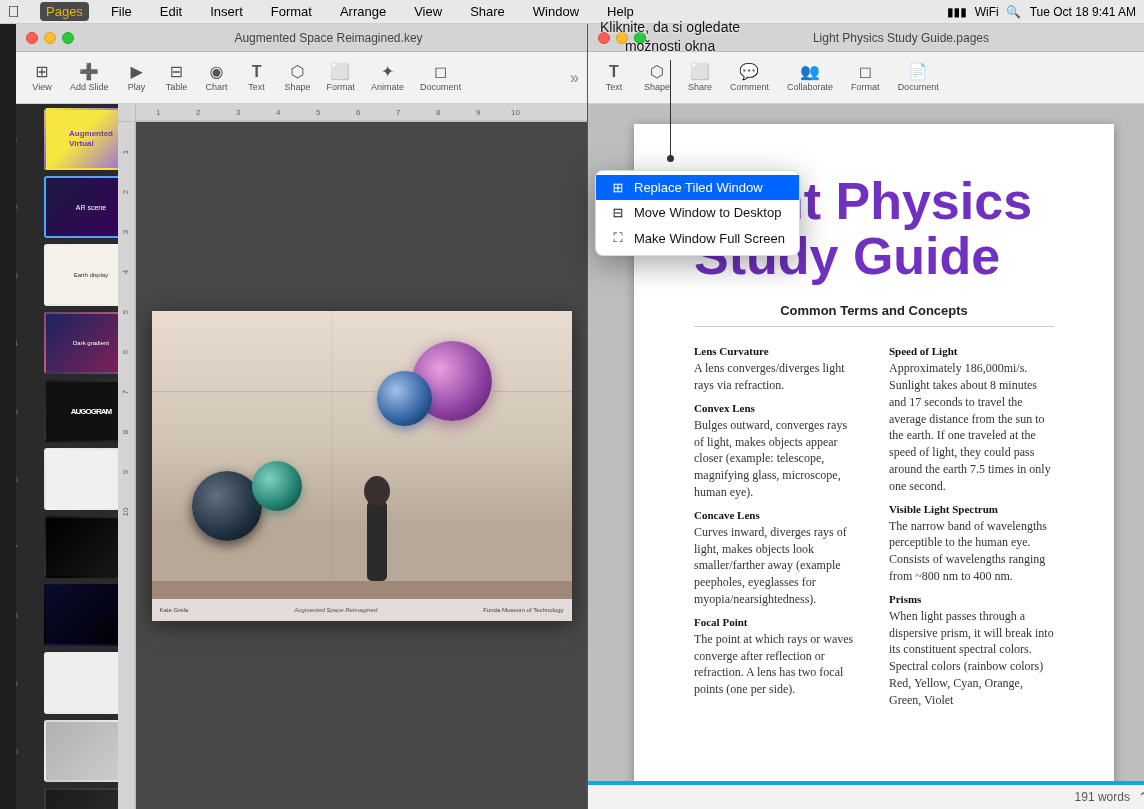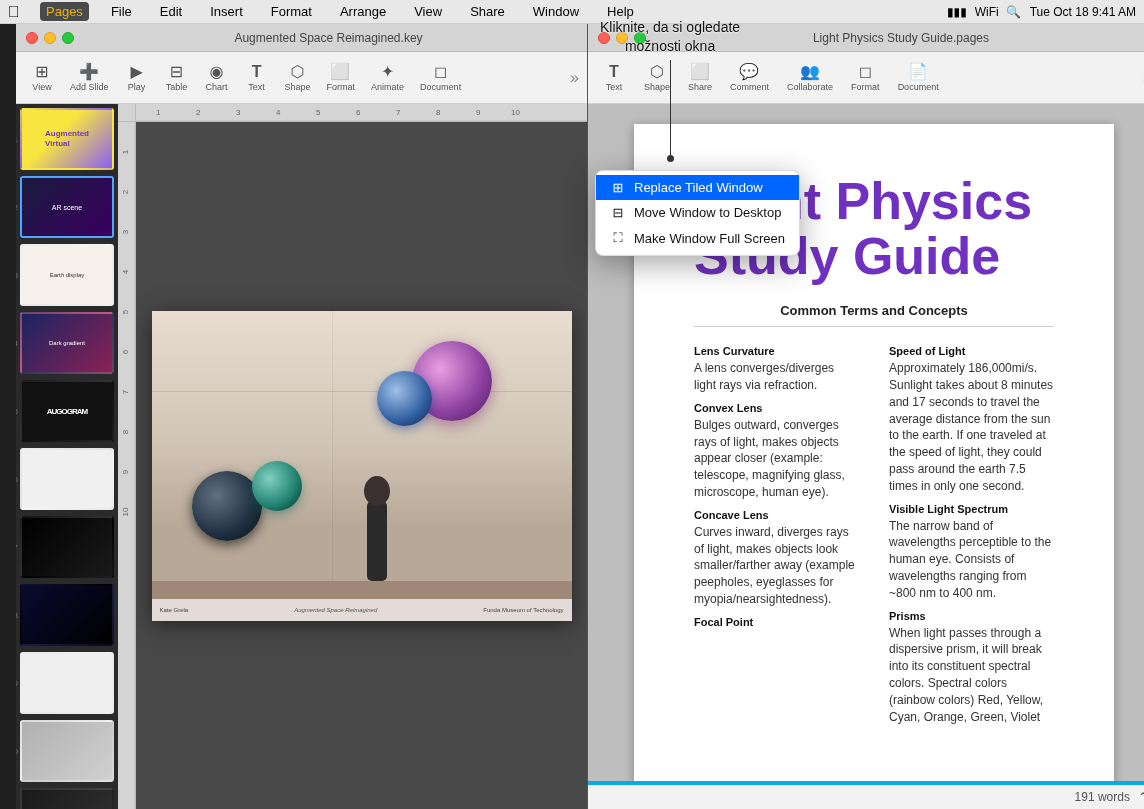--- a/index.html
+++ b/index.html
@@ -147,20 +147,21 @@
     }
     .slide-thumb {
       width: 94px;
       height: 62px;
       border-radius: 3px;
       overflow: hidden;
       border: 2px solid transparent;
       position: relative;
       cursor: pointer;
       flex-shrink: 0;
+      margin-left: 24px;
     }
     .slide-thumb.active { border-color: #4da6ff; }
     .slide-thumb-img {
       width: 100%;
       height: 100%;
       display: flex;
       align-items: center;
       justify-content: center;
       font-size: 7px;
       color: #ddd;
@@ -314,20 +315,21 @@
     .doc-divider {
       height: 1px;
       background: #ccc;
       margin: 8px 0 18px 0;
     }
 
     .terms-grid {
       display: grid;
       grid-template-columns: 1fr 1fr;
       gap: 8px 30px;
+      font-family: Liberation Serif, serif;
     }
 
     .term-item { margin-bottom: 8px; }
     .term-title {
       font-size: 11px;
       font-weight: 700;
       color: #111;
       margin-bottom: 3px;
     }
     .term-desc {
@@ -766,20 +768,21 @@
             <div class="term-item">
               <div class="term-title">Convex Lens</div>
               <div class="term-desc">Bulges outward, converges rays of light, makes objects appear closer (example: telescope, magnifying glass, microscope, human eye).</div>
             </div>
             <div class="term-item">
               <div class="term-title">Concave Lens</div>
               <div class="term-desc">Curves inward, diverges rays of light, makes objects look smaller/farther away (example peepholes, eyeglasses for myopia/nearsightedness).</div>
             </div>
             <div class="term-item">
               <div class="term-title">Focal Point</div>
+              <div class="term-desc">The point at which rays or waves converge after reflection or refraction. A lens has two focal points (one per side).</div>
             </div>
           </div>
 
           <div>
             <div class="term-item">
               <div class="term-title">Speed of Light</div>
               <div class="term-desc">Approximately 186,000mi/s. Sunlight takes about 8 minutes and 17 seconds to travel the average distance from the sun to the earth. If one traveled at the speed of light, they could pass around the earth 7.5 times in only one second.</div>
             </div>
             <div class="term-item">
               <div class="term-title">Visible Light Spectrum</div>

